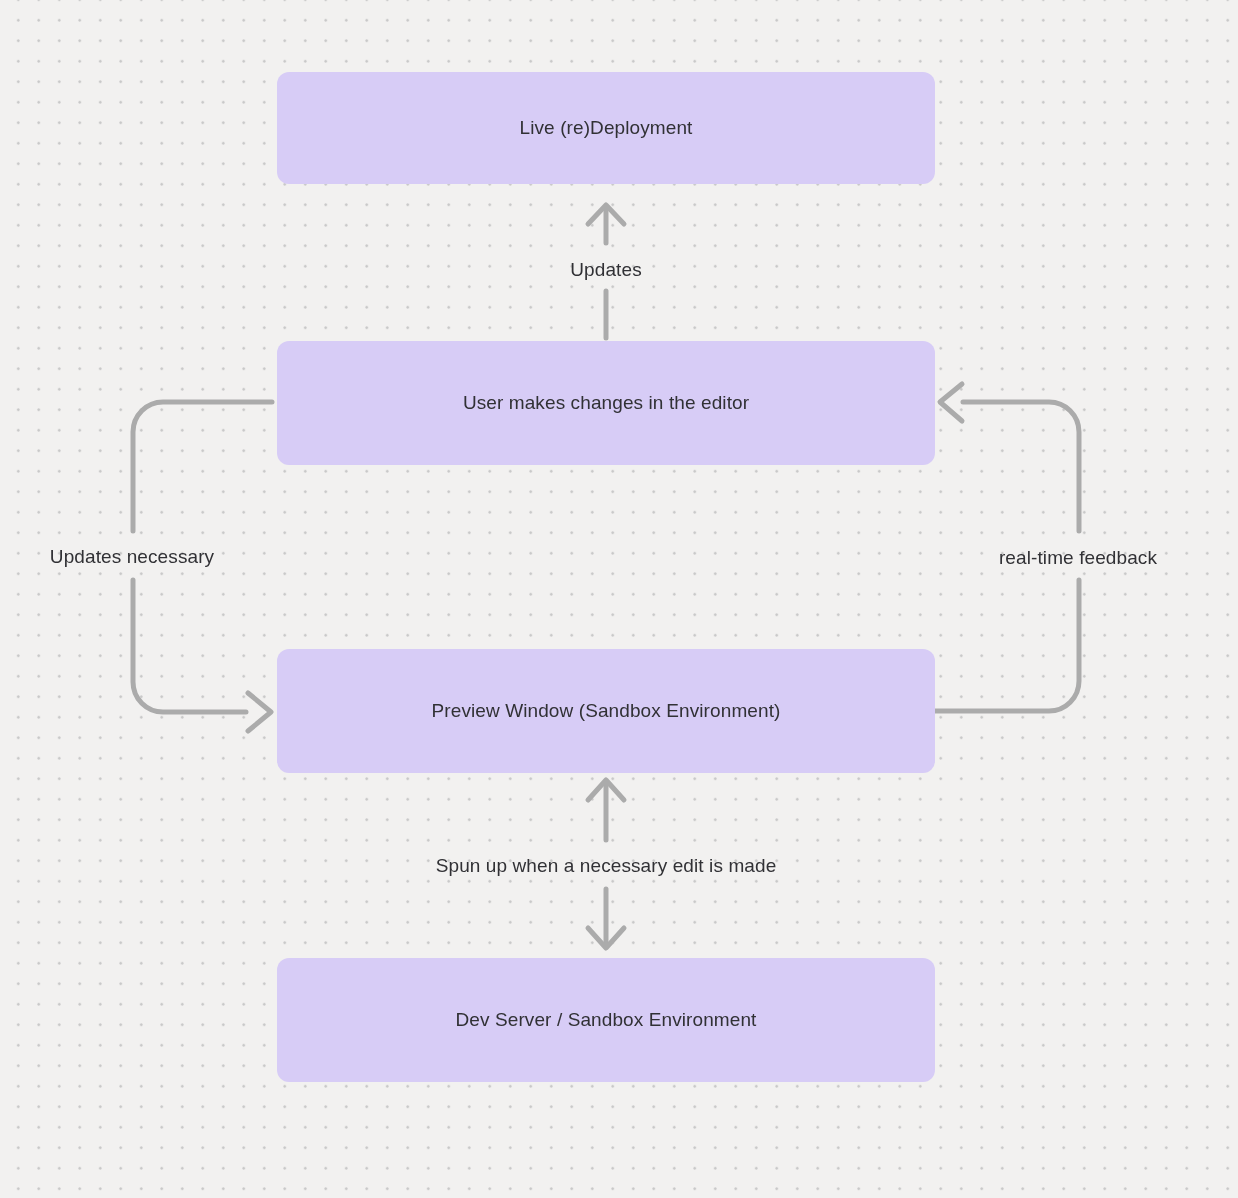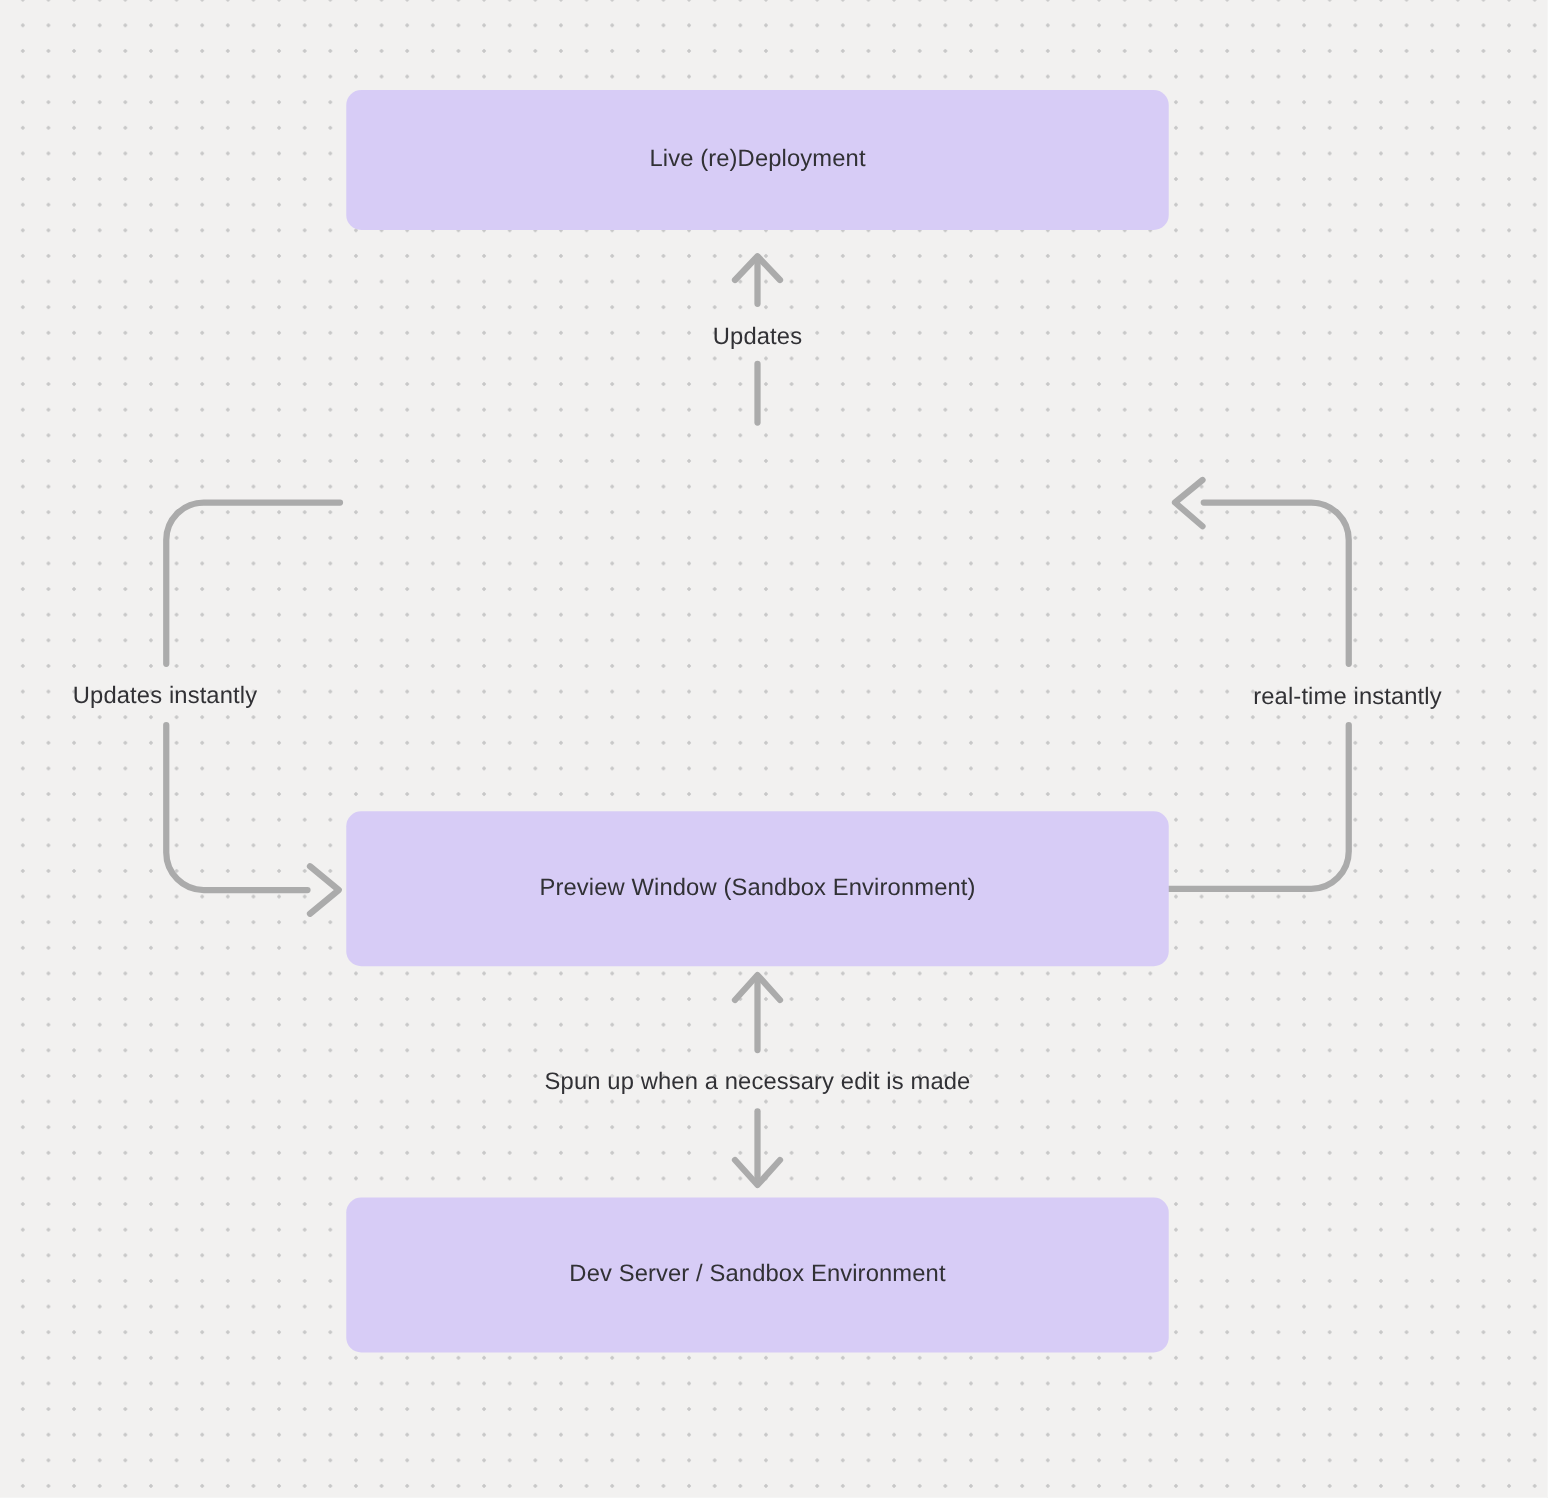--- a/index.html
+++ b/index.html
@@ -72,27 +72,30 @@
       <path d="M 606 782 L 606 840"></path>
       <path d="M 606 889 L 606 946"></path>
       <path d="M 588 928 L 606 948 L 624 928"></path>
     </g>
   </svg>
 
   <div class="node" id="node-live">
     <span class="node-label">Live (re)Deployment</span>
   </div>
 
+  <div class="node" id="node-editor">
+    <span class="node-label">User makes changes in the editor</span>
+  </div>
 
   <div class="node" id="node-dev">
     <span class="node-label">Dev Server / Sandbox Environment</span>
   </div>
 
   <div class="node" id="node-preview">
     <span class="node-label">Preview Window (Sandbox Environment)</span>
   </div>
 
   <div class="edge-label" id="lbl-publish">Updates</div>
-  <div class="edge-label" id="lbl-updates">Updates instantly</div>
-  <div class="edge-label" id="lbl-realtime">real-time instantly</div>
+  <div class="edge-label" id="lbl-updates">Updates necessary</div>
+  <div class="edge-label" id="lbl-realtime">real-time feedback</div>
   <div class="edge-label" id="lbl-spunup">Spun up when a necessary edit is made</div>
 
 </div>
 
 </body></html>

